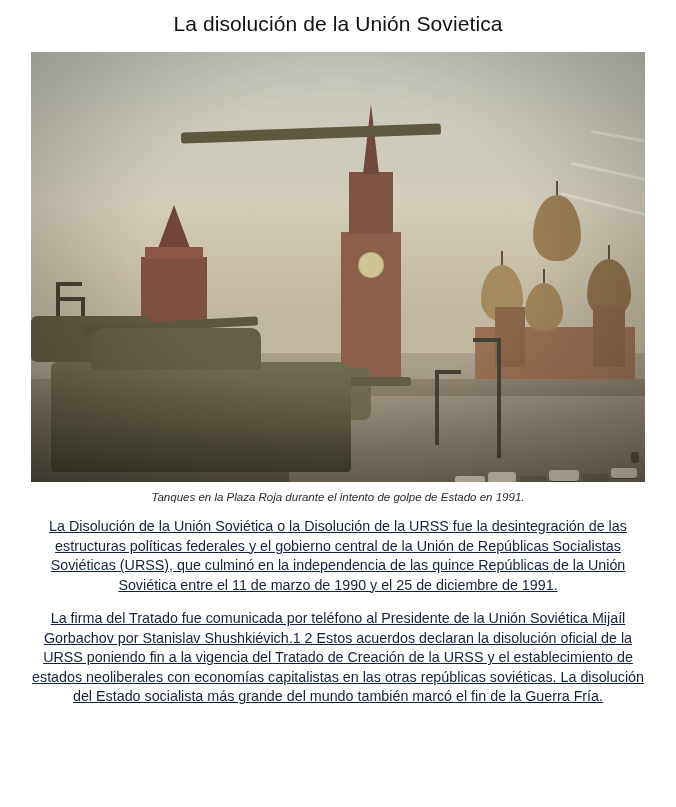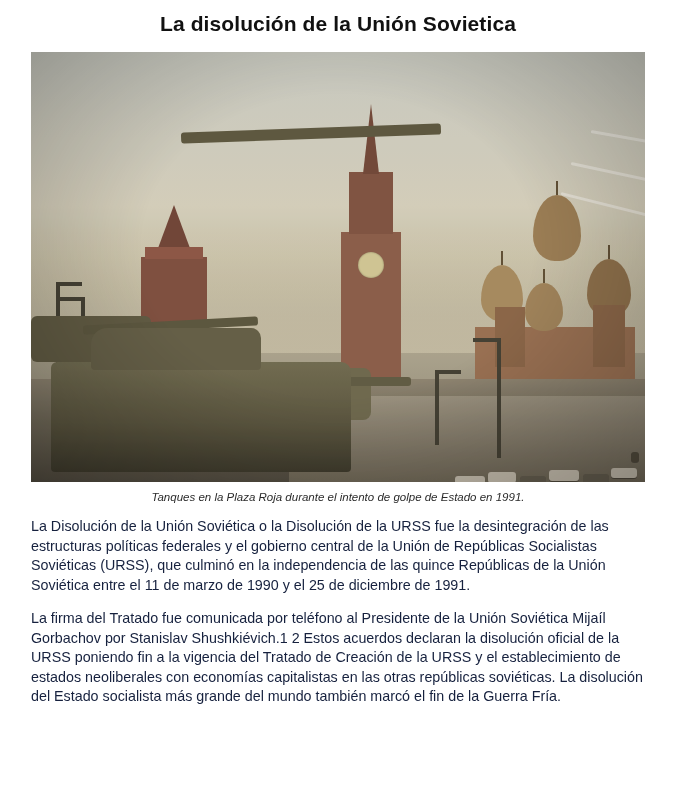--- a/index.html
+++ b/index.html
@@ -16,21 +16,21 @@
   }
   .page {
     width: 676px;
     height: 807px;
     position: relative;
     box-sizing: border-box;
   }
   .title {
     text-align: center;
     font-size: 21px;
-    font-weight: 700;
+    font-weight: 400;
     color: #111111;
     margin: 10px 0 0 0;
     padding: 0;
     line-height: 28px;
     letter-spacing: 0.1px;
   }
   .figure {
     margin: 14px 0 0 0;
     padding: 0;
   }
@@ -301,21 +301,23 @@
     margin: 8px 0 0 0;
     line-height: 15px;
   }
   .body {
     margin: 12px 31px 0 31px;
   }
   .para {
     font-size: 14.3px;
     line-height: 19.5px;
     color: #16213e;
+    text-align: center;
     margin: 0 0 14px 0;
+    text-decoration: underline;
   }
   .para:last-child { margin-bottom: 12px; }
 </style>
 </head>
 <body>
 
 <div class="page">
 
   <h1 class="title">La disolución de la Unión Sovietica</h1>
 

